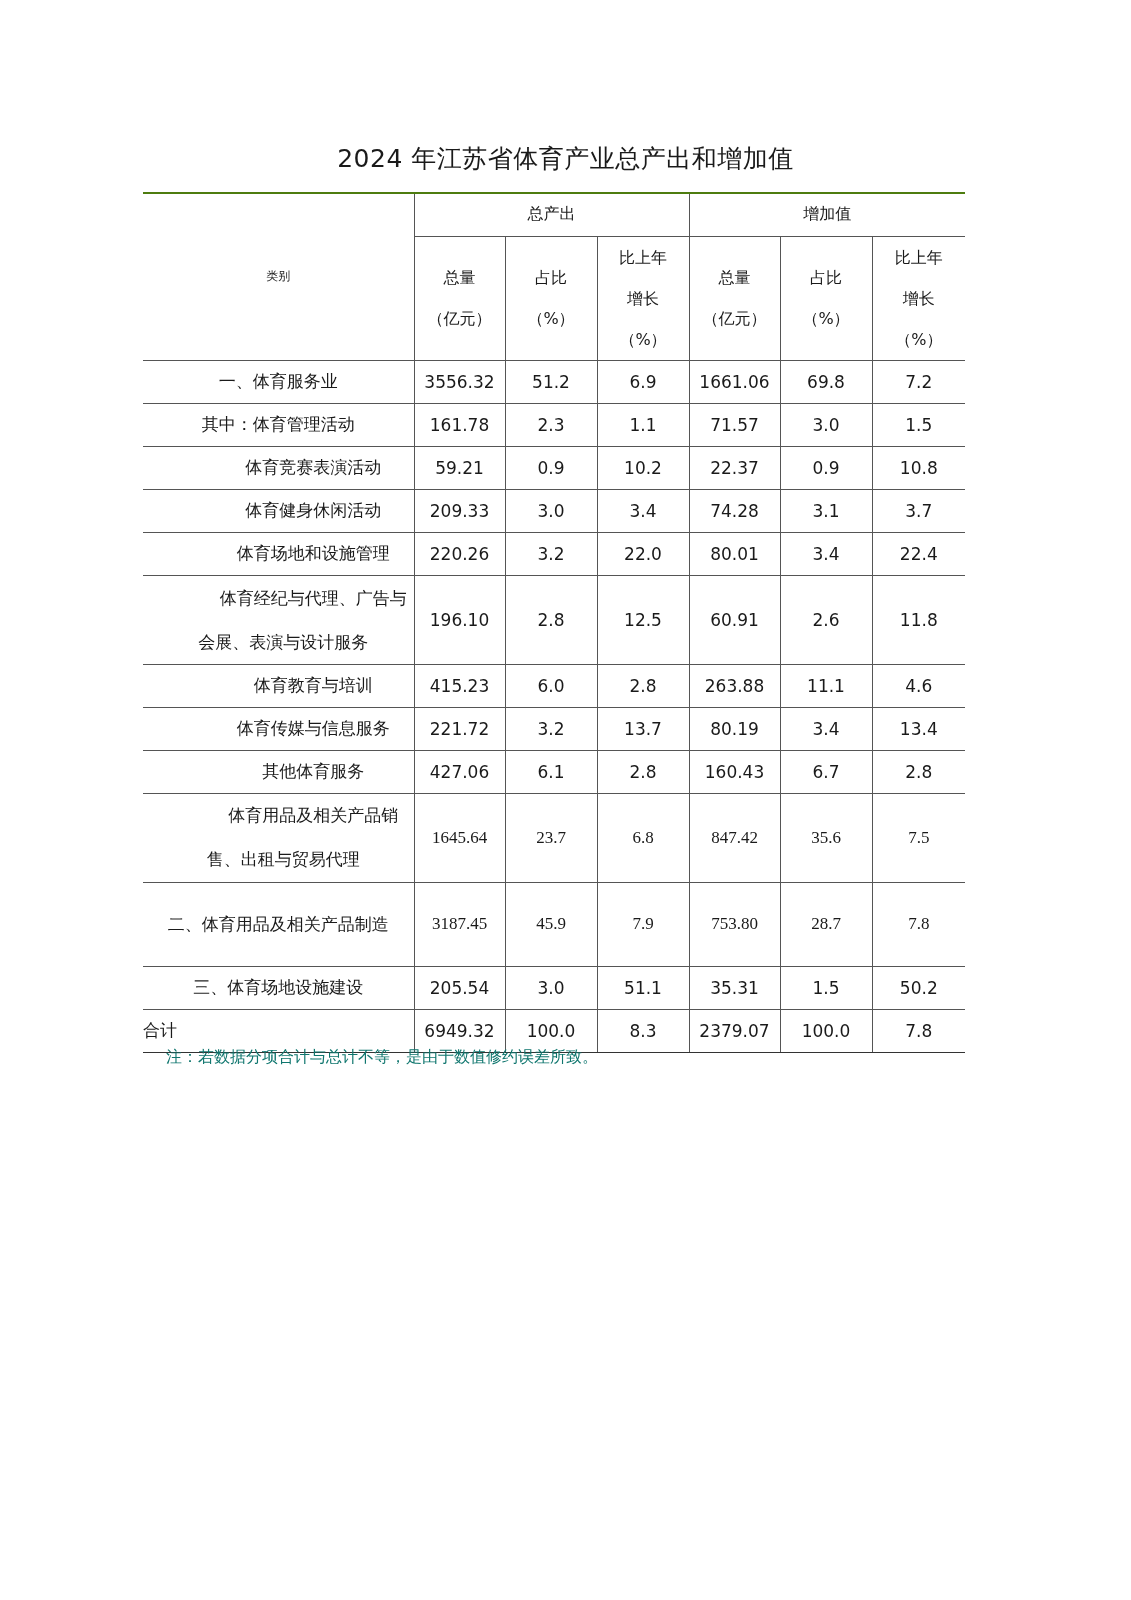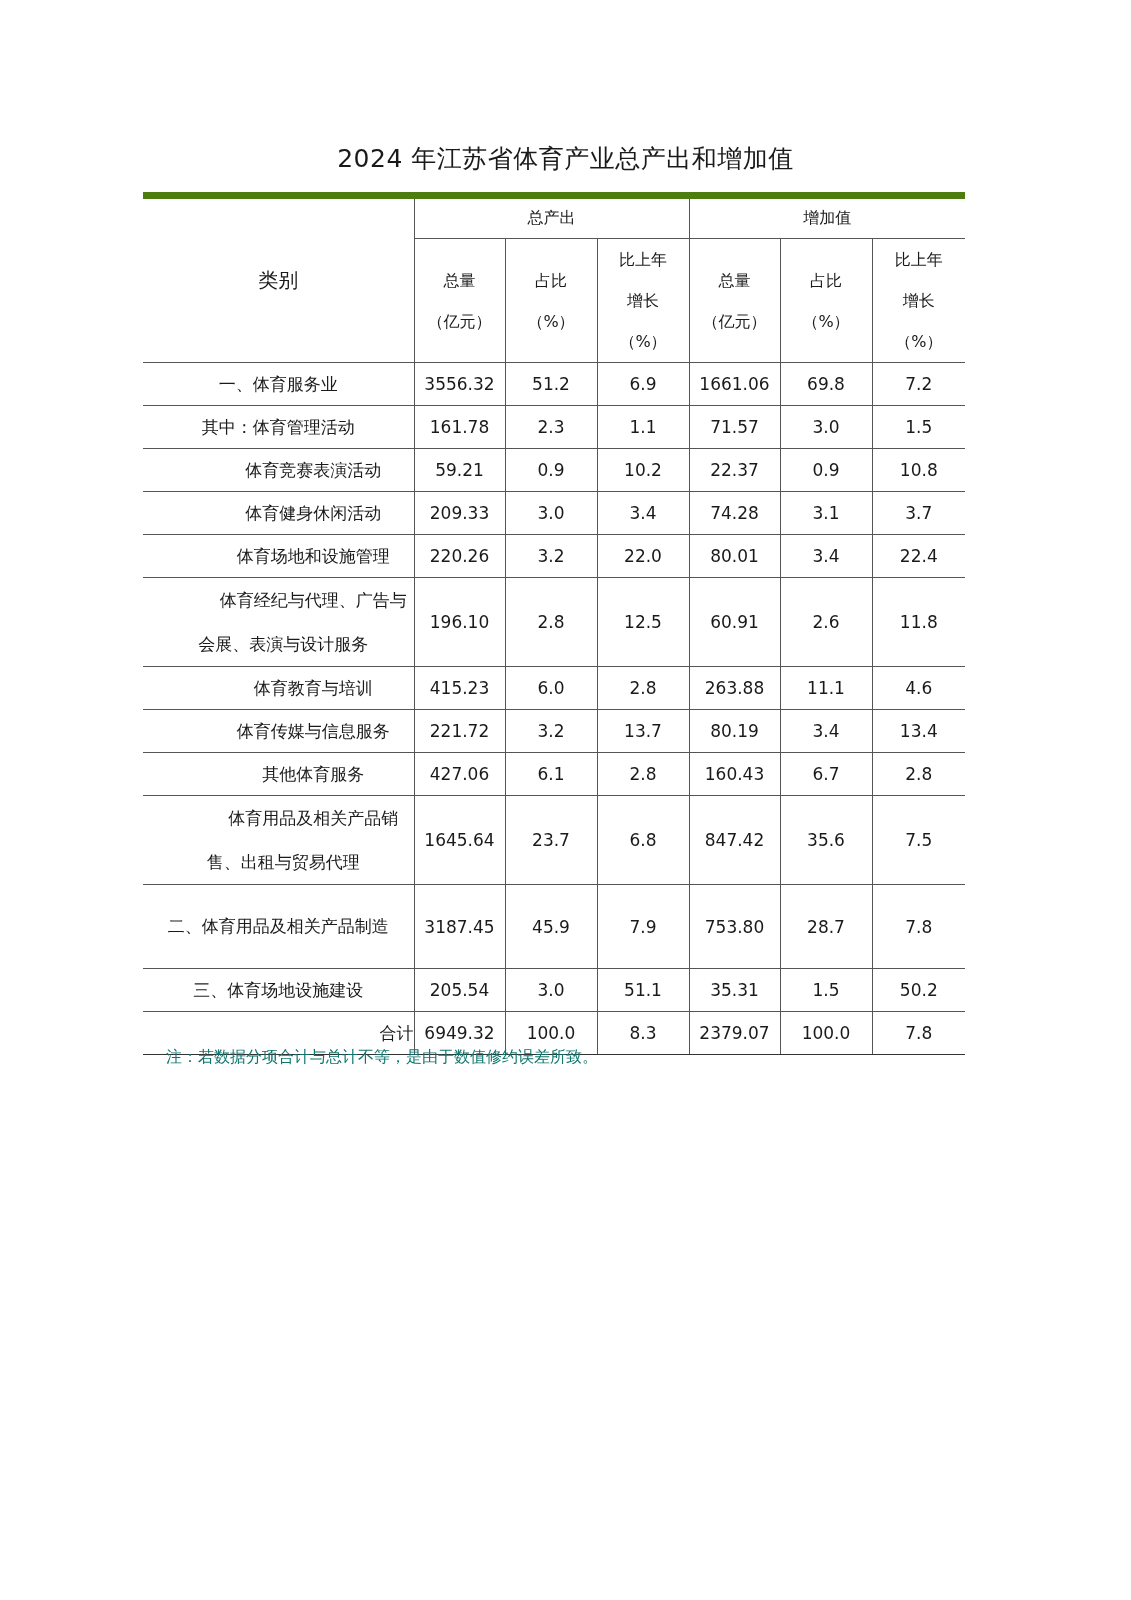--- a/index.html
+++ b/index.html
@@ -2,33 +2,33 @@
 <html><head>
 <meta charset="utf-8">
 <style>
   html, body { margin: 0; padding: 0; background: #ffffff; }
   body { width: 1131px; height: 1600px; position: relative; font-family: "DejaVu Sans", "Liberation Sans", sans-serif; color: #1a1a1a; }
   .title { position: absolute; top: 142px; left: 0; width: 1131px; text-align: center; font-size: 25px; letter-spacing: 0.5px; color: #1a1a1a; }
   table.stats { position: absolute; top: 192px; left: 143px; width: 822px; border-collapse: collapse; table-layout: fixed; font-size: 17px; }
   table.stats td, table.stats th { border: 1px solid #555; padding: 0; text-align: center; font-weight: normal; vertical-align: middle; }
   table.stats tr > *:first-child { border-left: none; }
   table.stats tr > *:last-child { border-right: none; }
-  table.stats thead tr:first-child > * { border-top: 7px solid #4d7c0f; }
+  table.stats thead tr:first-child > * { border-top: 2px solid #4d7c0f; }
   table.stats tbody tr:last-child > * { border-bottom: 1.5px solid #333; }
   .hdr-group { height: 43px; font-size: 16px; }
   .hdr-sub { height: 124px; font-size: 16px; line-height: 41px; }
-  .cat-head { font-size: 20px; }
+  .cat-head { font-size: 12px; }
   td.cat { text-align: left; padding-left: 10px; font-size: 17px; }
   td.cat.sub { padding-left: 70px; }
   td.cat.wrap { text-indent: 60px; padding-left: 10px; line-height: 44px; }
-  td.cat.center { text-align: right; padding-left: 0; }
+  td.cat.center { text-align: left; padding-left: 0; }
   td.num { font-size: 17px; }
   tr.r43 { height: 43px; }
   tr.r85 { height: 85px; }
-  tr.r84 { height: 84px; }
+  tr.r84 { height: 84px; font-family: Liberation Serif, serif; }
   .note { position: absolute; top: 1047px; left: 166px; font-size: 16px; color: #0f766e; }
 </style>
 </head>
 <body>
 
 <div class="title">2024 年江苏省体育产业总产出和增加值</div>
 
 <table class="stats">
   <colgroup>
     <col style="width:271px">

